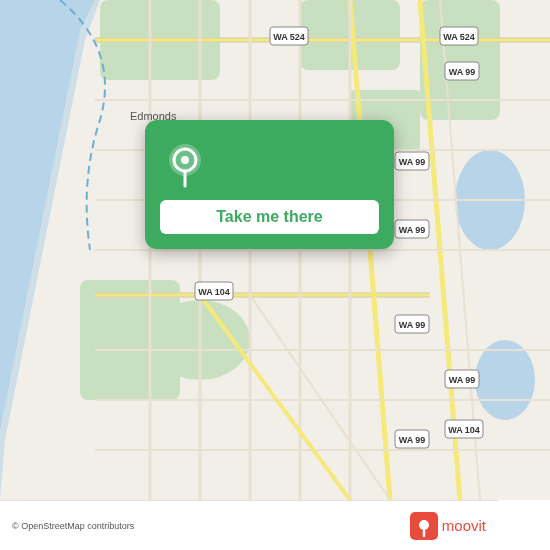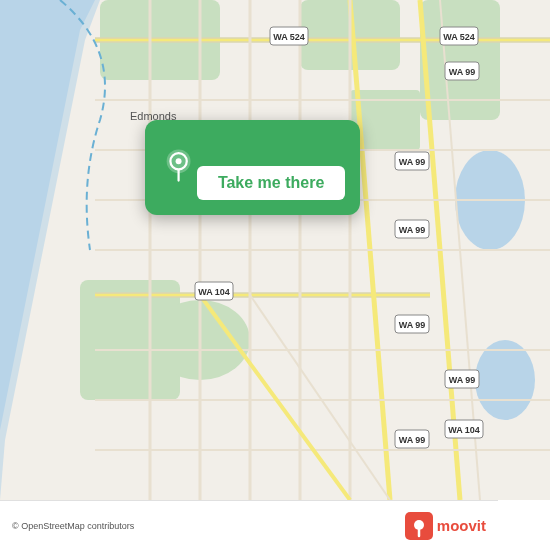--- a/index.html
+++ b/index.html
@@ -25,27 +25,27 @@
       position: absolute;
       top: 0; left: 0;
       width: 100%; height: 100%;
     }
 
     
     #location-card {
       position: absolute;
       top: 120px;
       left: 145px;
-      width: 215px;
+      width: 249px;
       background-color: #3dab5f;
       border-radius: 12px;
       padding: 20px 15px 15px 15px;
       display: flex;
-      flex-direction: row;
-      align-items: flex-end;
+      flex-direction: column;
+      align-items: flex-start;
       box-shadow: 0 4px 16px rgba(0,0,0,0.3);
       z-index: 10;
     }
 
     #pin-icon {
       width: 50px;
       height: 50px;
       margin-bottom: 10px;
     }
 
@@ -98,21 +98,21 @@
       gap: 4px;
     }
 
     #moovit-icon {
       width: 28px;
       height: 28px;
     }
 
     #moovit-text {
       font-size: 15px;
-      font-weight: 700;
+      font-weight: 400;
       color: #e84c3d;
     }
   </style>
 </head>
 <body>
 
 <div id="map-container">
   <svg class="map-svg" viewBox="0 0 550 500" xmlns="http://www.w3.org/2000/svg">
 
     <path d="M0,0 L95,0 L80,30 L70,80 L60,130 L50,180 L40,230 L30,280 L20,330 L10,380 L0,430 L0,500 L0,0 Z" fill="#b8d4e8"></path>

